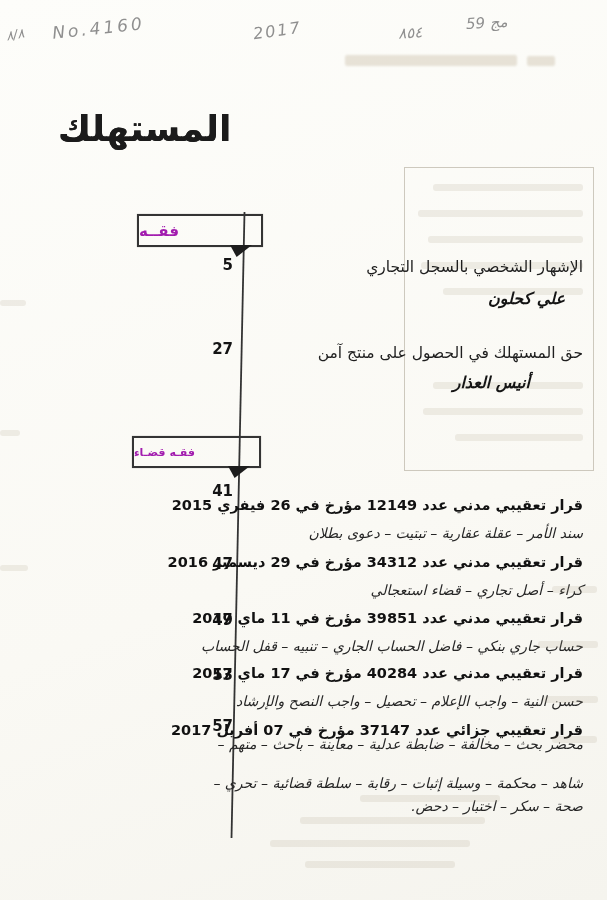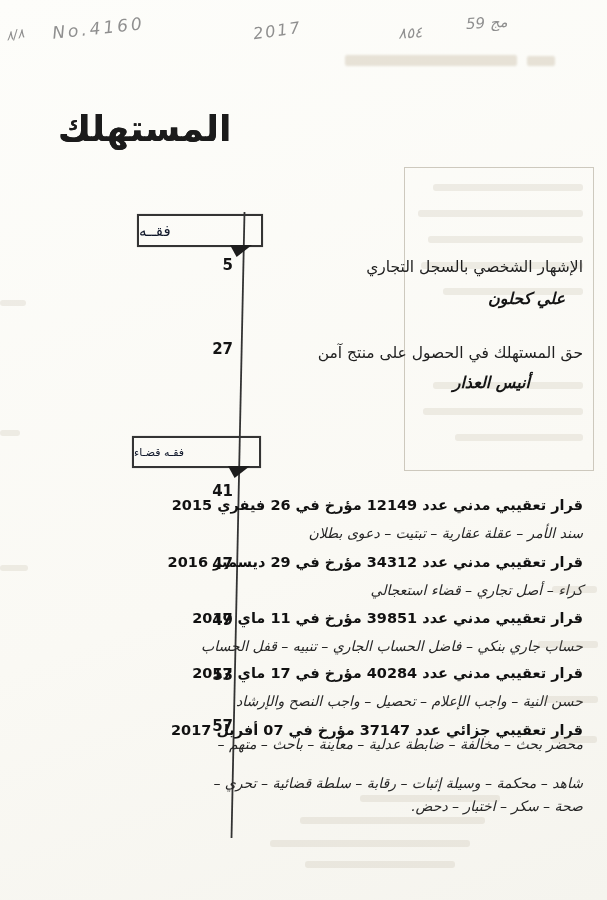--- a/index.html
+++ b/index.html
@@ -17,21 +17,21 @@
     font-size:36px;font-weight:bold;color:#1b1b1b;direction:rtl;
     letter-spacing:-1px;text-shadow:0 0 .6px #333;
   }
   
   .section-box{
     border:2px solid #343434;background:transparent;
     display:flex;align-items:center;justify-content:flex-end;
     direction:rtl;box-shadow:0 0 1px rgba(0,0,0,.35);
   }
   .section-box .lbl{
-    font-weight:normal;font-size:15px;color:#0f172a;
+    font-weight:bold;font-size:15px;color:#a21caf;
     padding-right:14px;letter-spacing:.5px;
   }
   .flag{background:#1d1d1d;clip-path:polygon(0 0,100% 0,30% 100%);}
   
   .rtl{direction:rtl;text-align:right;}
   .art-title{font-size:15.5px;color:#1e1e1e;white-space:nowrap;}
   .art-author{font-size:16px;font-weight:bold;font-style:italic;color:#141414;white-space:nowrap;}
   .dec-head{font-size:14.5px;font-weight:bold;color:#111;white-space:nowrap;letter-spacing:.2px;}
   .dec-kw{font-size:14px;color:#262626;white-space:nowrap;letter-spacing:.3px;font-style:italic;}
   .pageno{font-weight:bold;font-size:15px;color:#141414;width:40px;text-align:right;}

